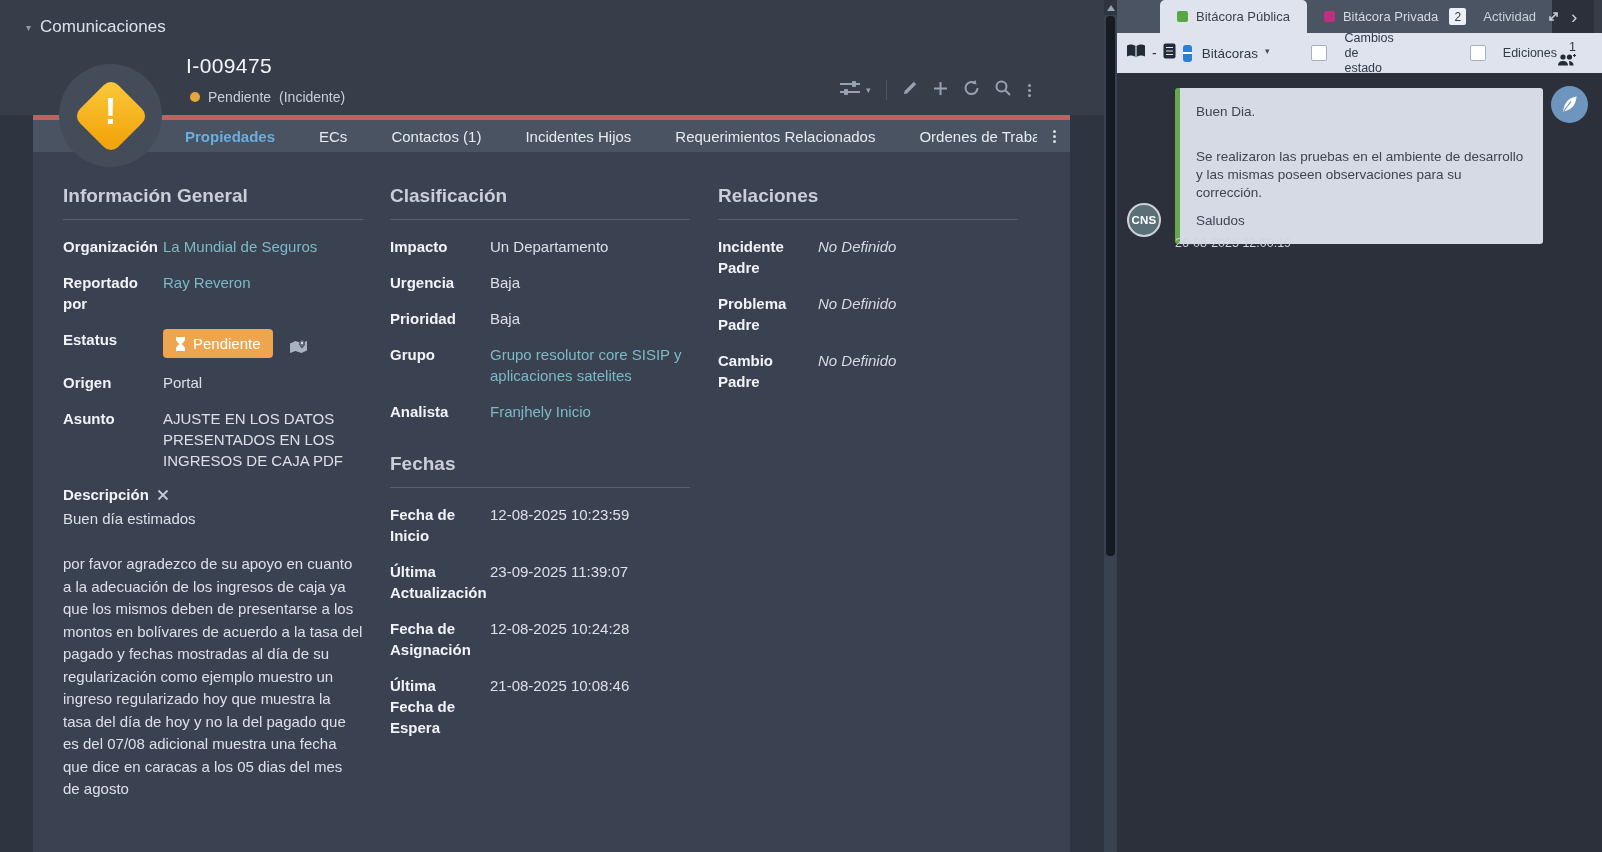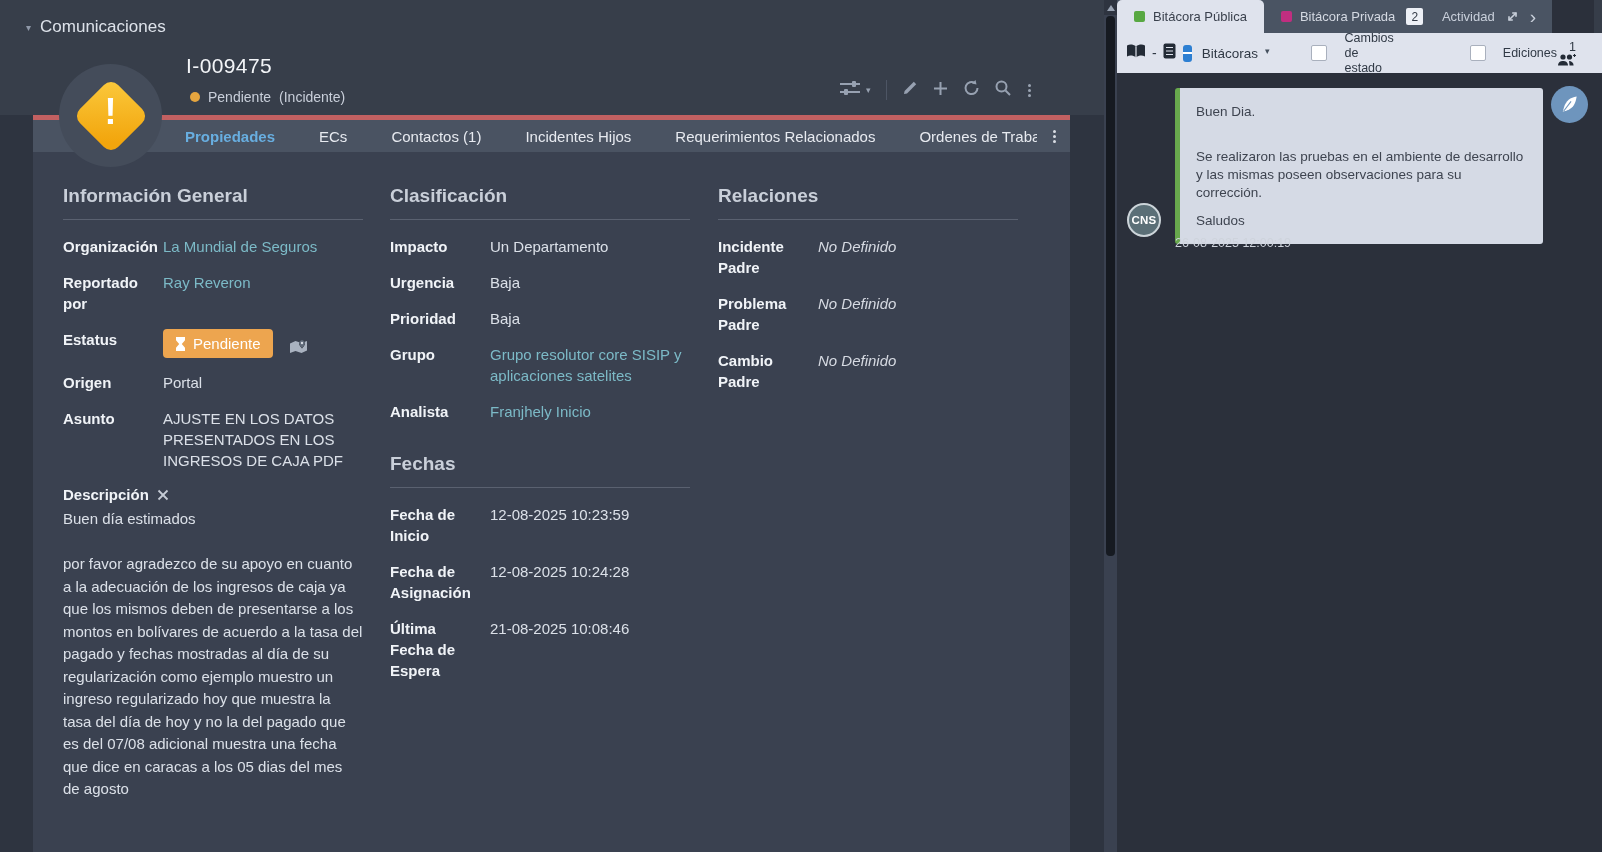--- a/index.html
+++ b/index.html
@@ -61,21 +61,21 @@
   
   .vscroll { position:absolute; left:1104px; top:0; width:13px; height:852px; background:#3a4150; }
   .vscroll .arrow-zone { height:15px; background:#2e3440; display:flex; align-items:center; justify-content:center; }
   .tri-up { width:0; height:0; border-left:4px solid transparent; border-right:4px solid transparent;
     border-bottom:6px solid #99a3b2; }
   .vscroll .thumb { position:absolute; left:2px; top:16px; width:9px; height:540px; background:#161a21; border-radius:4px; }
 
   
   .rpanel { position:absolute; left:1117px; top:0; width:485px; height:852px; background:#2b303b; }
   .rp-tabs { position:absolute; top:0; left:0; width:435px; height:33px; background:#4a5463;
-    display:flex; align-items:stretch; }
+    display:flex; align-items:stretch; padding-left:43px; }
   .rp-tab { display:flex; align-items:center; gap:8px; font-size:13px; padding:0 17px; white-space:nowrap; }
   .rp-tab.active { background:#dfe3ed; border-radius:5px 5px 0 0; color:#3a414d; }
   .rp-tab.private { color:#d4d9e2; }
   .sq { width:11px; height:11px; border-radius:2px; }
   .sq.green { background:#58a842; } .sq.pink { background:#c02e80; }
   .badge2 { background:#edf0f6; color:#333a46; font-size:12px; width:17px; height:17px; border-radius:2px;
     display:flex; align-items:center; justify-content:center; margin-left:3px; }
   .rp-activity { margin-left:auto; display:flex; align-items:center; gap:11px; color:#c9d0db;
     font-size:13px; padding-right:16px; }
   .chev { font-size:19px; line-height:1; color:#c9d0db; }
@@ -267,20 +267,24 @@
         <div class="lbl">Analista</div>
         <div class="val link">Franjhely Inicio</div>
       </div>
 
       <div class="section-title" style="margin-top:31px">Fechas</div>
       <div class="frow">
         <div class="lbl">Fecha de Inicio</div>
         <div class="val">12-08-2025 10:23:59</div>
       </div>
       <div class="frow">
+        <div class="lbl">Última Actualización</div>
+        <div class="val">23-09-2025 11:39:07</div>
+      </div>
+      <div class="frow">
         <div class="lbl">Fecha de Asignación</div>
         <div class="val">12-08-2025 10:24:28</div>
       </div>
       <div class="frow">
         <div class="lbl">Última Fecha de Espera</div>
         <div class="val">21-08-2025 10:08:46</div>
       </div>
     </div>
 
     <div class="col col3">

